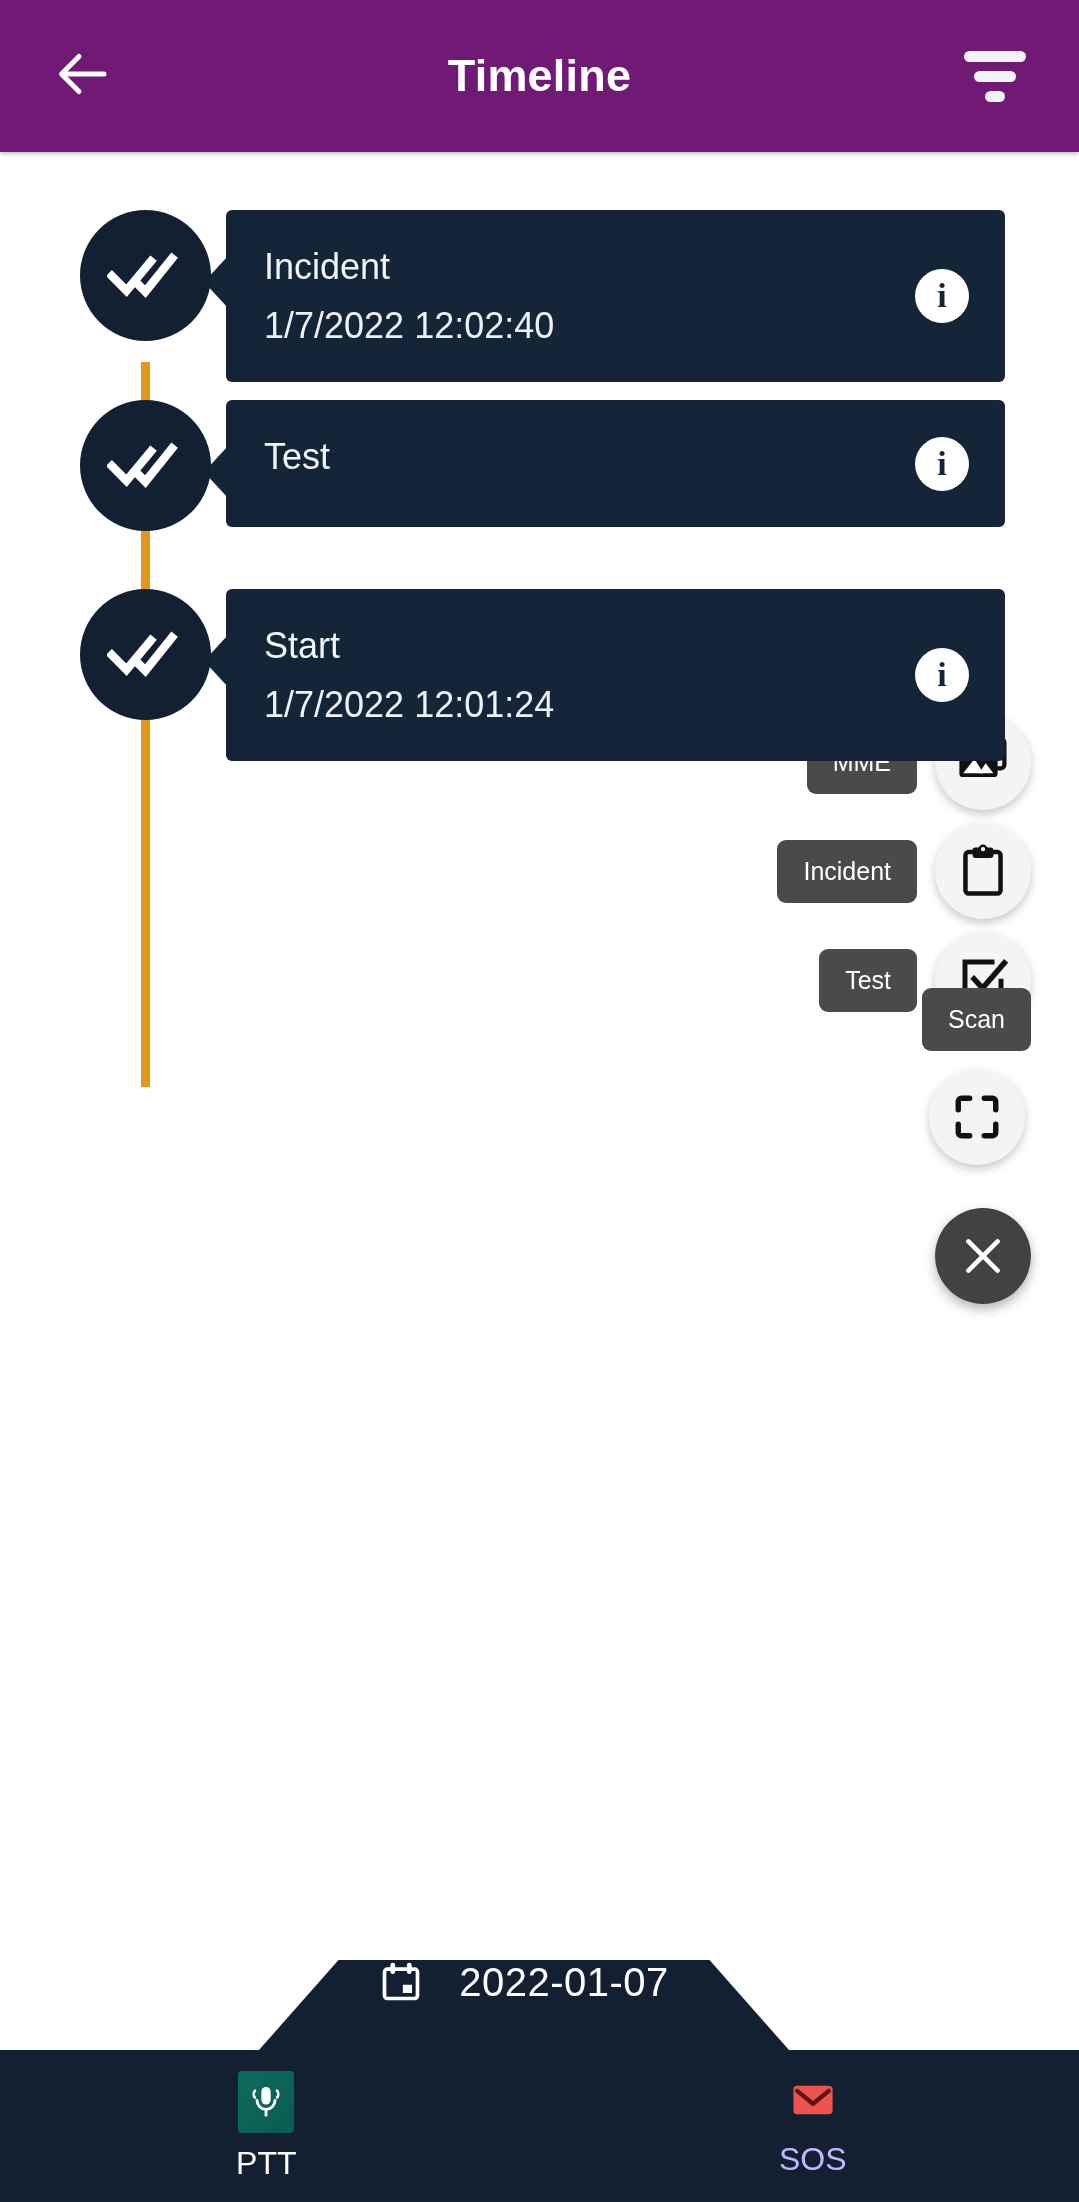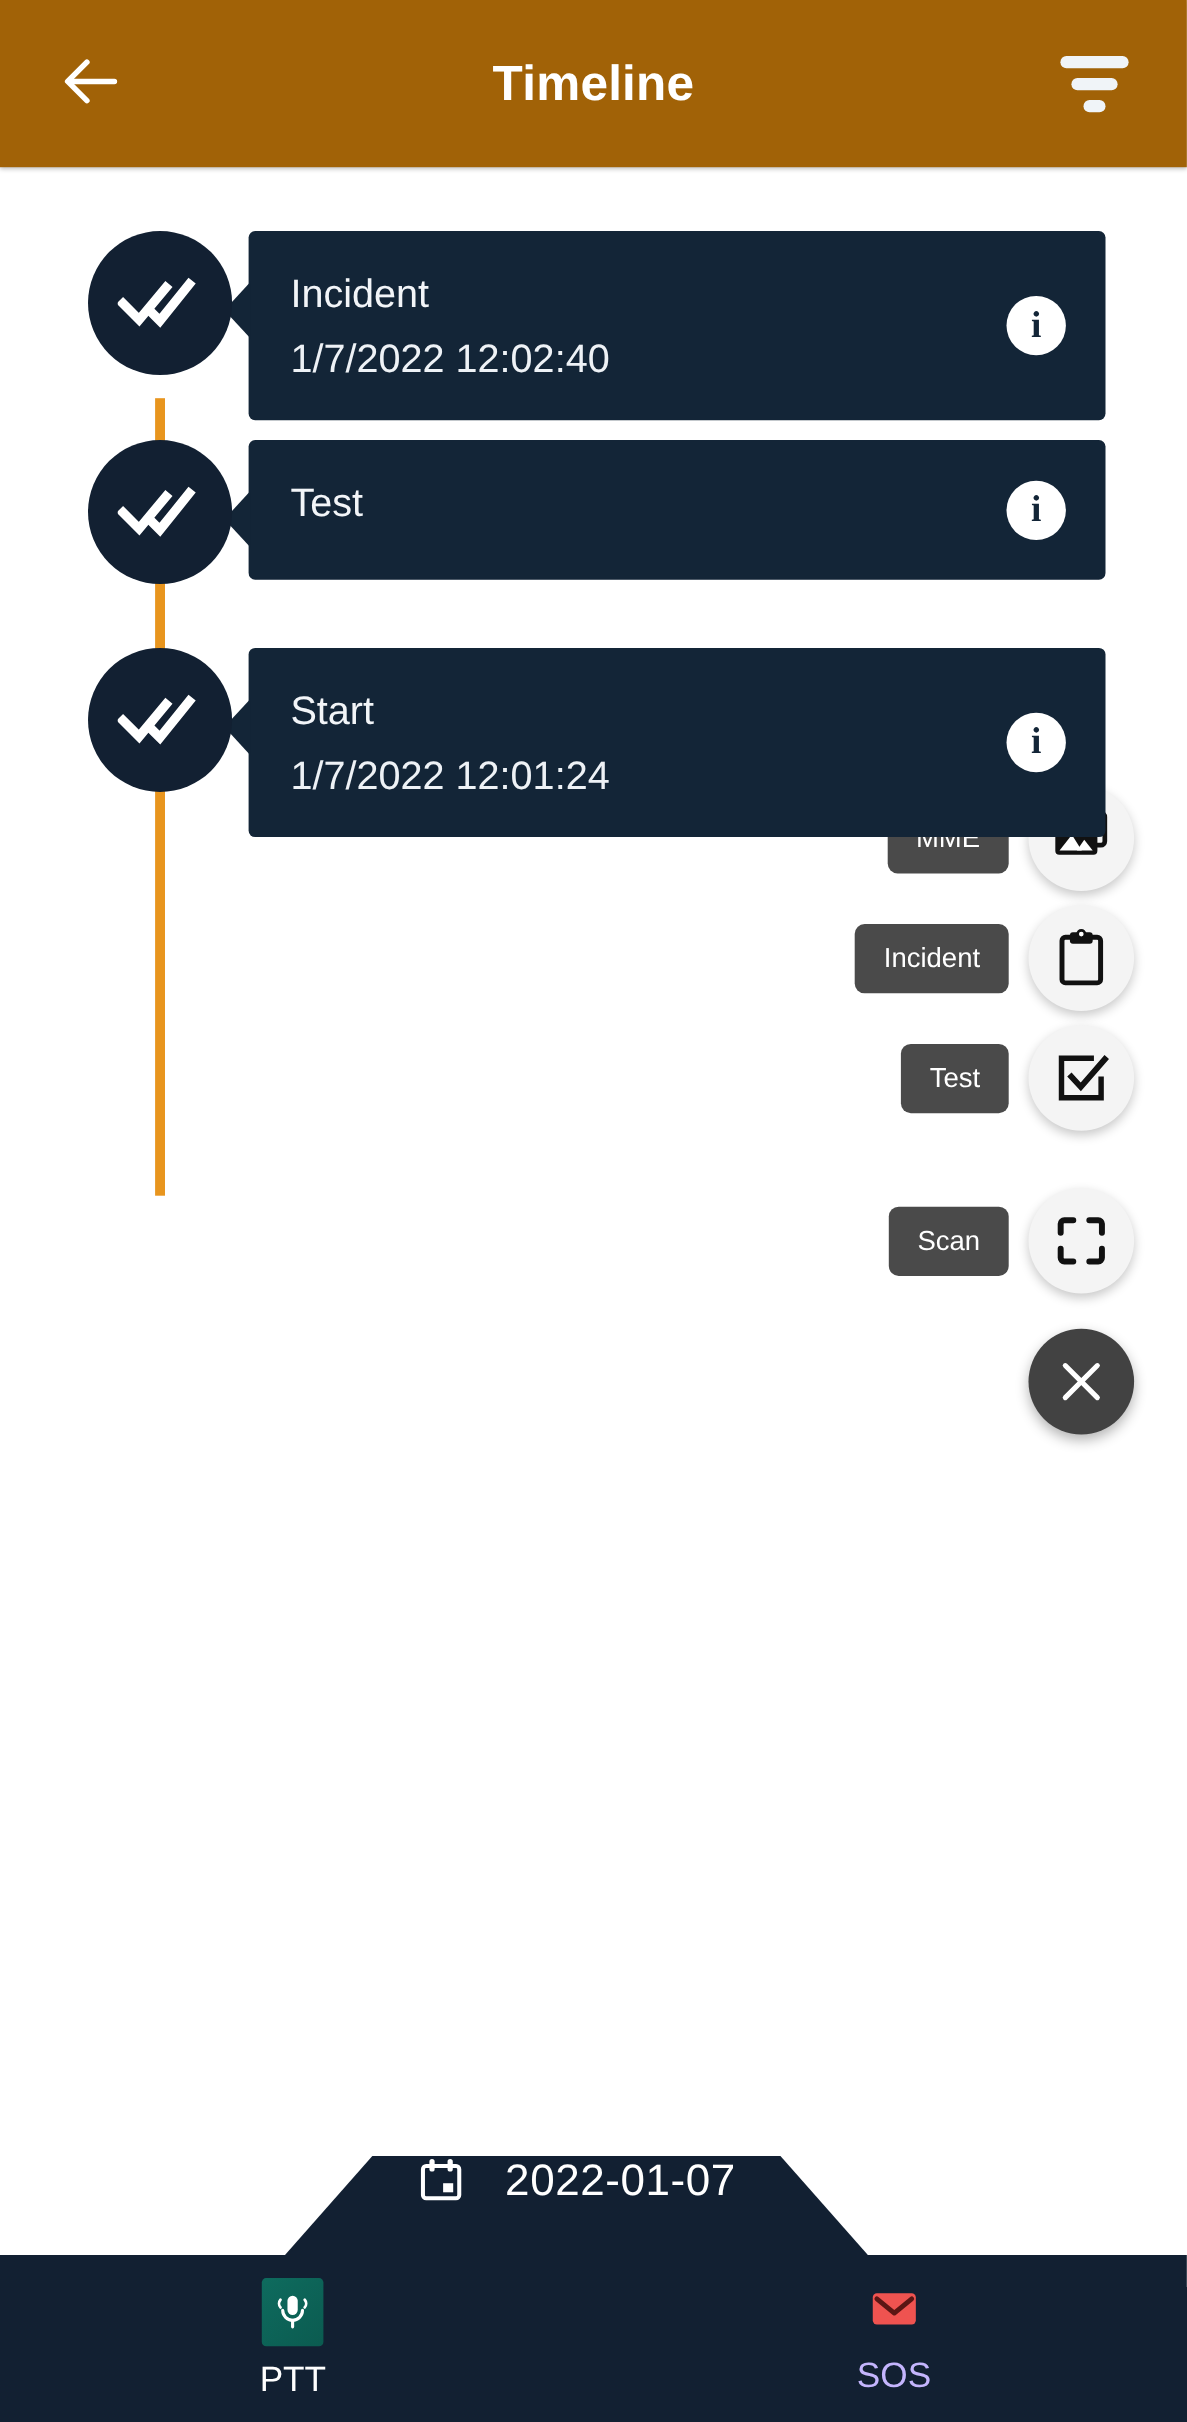--- a/index.html
+++ b/index.html
@@ -12,21 +12,21 @@
   #app {
     position: relative;
     width: 1079px; height: 2202px;
     background: #ffffff;
   }
 
   
   .appbar {
     position: absolute; top: 0; left: 0;
     width: 1079px; height: 152px;
-    background: #a16207;
+    background: #701a75;
     display: flex; align-items: center;
     box-shadow: 0 2px 4px rgba(0,0,0,0.25);
     z-index: 30;
   }
   .appbar-back {
     position: absolute; left: 48px; top: 50%;
     transform: translateY(-50%);
     width: 72px; height: 72px;
     display: flex; align-items: center; justify-content: center;
   }
@@ -294,21 +294,21 @@
     <div class="dial-item" style="top:780px;">
       <span class="dial-label">Test</span>
       <span class="dial-btn">
         <svg width="54" height="54" viewBox="0 0 24 24">
           <path d="M20 12.5 V20 H4 V4 H16" fill="none" stroke="#111" stroke-width="2.2" stroke-linecap="square"></path>
           <polyline points="8,11.5 11.8,15.6 21.5,4.4" fill="none" stroke="#111" stroke-width="2.4" stroke-linecap="square"></polyline>
         </svg>
       </span>
     </div>
 
-    <div class="dial-item" style="top:928px;">
+    <div class="dial-item" style="top:836px;flex-direction:column;">
       <span class="dial-label">Scan</span>
       <span class="dial-btn">
         <svg width="50" height="50" viewBox="0 0 24 24" fill="none" stroke="#111" stroke-width="2.6" stroke-linecap="round">
           <path d="M3 8.5 V4.6 A1.6 1.6 0 0 1 4.6 3 H8.5"></path>
           <path d="M15.5 3 H19.4 A1.6 1.6 0 0 1 21 4.6 V8.5"></path>
           <path d="M21 15.5 V19.4 A1.6 1.6 0 0 1 19.4 21 H15.5"></path>
           <path d="M8.5 21 H4.6 A1.6 1.6 0 0 1 3 19.4 V15.5"></path>
         </svg>
       </span>
     </div>

